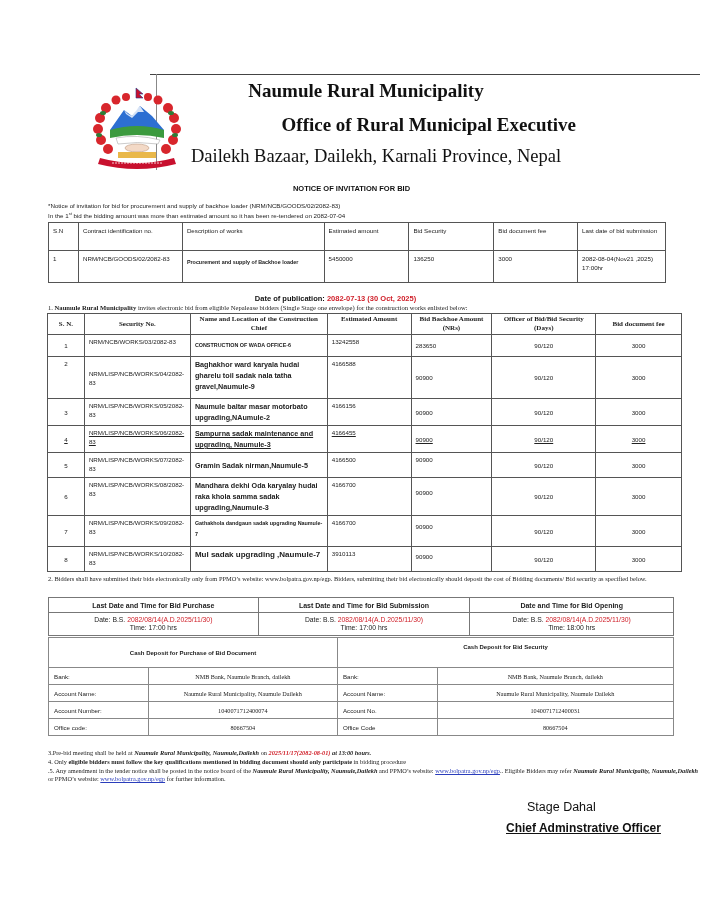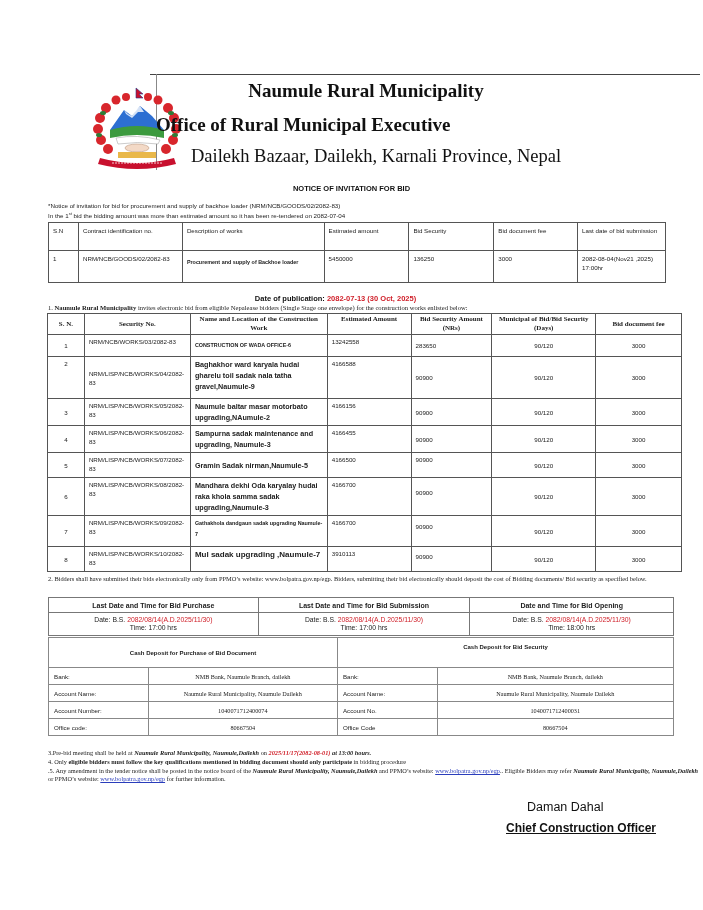--- a/index.html
+++ b/index.html
@@ -4,21 +4,21 @@
 <style>
   * { box-sizing: border-box; margin: 0; padding: 0; }
   html, body { width: 703px; height: 910px; background: #ffffff; overflow: hidden; }
   body { position: relative; font-family: "Liberation Serif", serif; color: #111; }
 
   
   .hdr-line-top { position: absolute; left: 150px; top: 74px; width: 550px; height: 0; border-top: 1.5px solid #444; }
   .hdr-line-left { position: absolute; left: 156px; top: 74px; width: 0; height: 96px; border-left: 1px solid #888; }
   .logo { position: absolute; left: 88px; top: 86px; width: 98px; height: 86px; }
   .h1 { position: absolute; left: 156px; width: 420px; top: 80px; text-align: center; font-weight: bold; font-size: 19px; }
-  .h2 { position: absolute; left: 156px; width: 420px; top: 114px; text-align: left; font-weight: bold; font-size: 19px; }
+  .h2 { position: absolute; left: 156px; width: 420px; top: 114px; text-align: right; font-weight: bold; font-size: 19px; }
   .h3 { position: absolute; left: 156px; width: 440px; top: 146px; text-align: center; font-size: 18.5px; }
 
   .notice-title { position: absolute; left: 0; width: 703px; top: 184px; text-align: center; font-family: "Liberation Sans", sans-serif; font-weight: bold; font-size: 7.5px; }
   .note { position: absolute; left: 48px; font-family: "Liberation Sans", sans-serif; font-size: 6.2px; line-height: 8px; color: #222; }
 
   table { border-collapse: collapse; position: absolute; }
   td, th { border: 1px solid #555; vertical-align: top; }
 
   
   .t1 { left: 48px; top: 222px; width: 618px; font-family: "Liberation Sans", sans-serif; font-size: 6.2px; color: #222; }
@@ -165,24 +165,24 @@
       <col style="width:137px">
       <col style="width:84px">
       <col style="width:81px">
       <col style="width:104px">
       <col style="width:86px">
   </colgroup>
   <tbody>
       <tr>
     <th>S. N.</th>
     <th>Security No.</th>
-    <th>Name and Location of the Construction Work</th>
+    <th>Name and Location of the Construction Chief</th>
     <th style="vertical-align:top;">Estimated Amount</th>
-    <th>Bid Security Amount (NRs)</th>
-    <th>Municipal of Bid/Bid Security (Days)</th>
+    <th>Bid Backhoe Amount (NRs)</th>
+    <th>Officer of Bid/Bid Security (Days)</th>
     <th>Bid document fee</th>
   </tr>
   <tr style="height:22px;">
     <td class="sn">1</td>
     <td>NRM/NCB/WORKS/03/2082-83</td>
     <td class="desc-small" style="vertical-align:middle;">CONSTRUCTION OF WADA OFFICE-6</td>
     <td class="est">13242558</td>
     <td class="sec">283650</td>
     <td class="c">90/120</td>
     <td class="c">3000</td>
@@ -198,21 +198,21 @@
   </tr>
   <tr style="height:26px;">
     <td class="sn">3</td>
     <td>NRM/LISP/NCB/WORKS/05/2082-83</td>
     <td class="desc-big">Naumule baltar masar motorbato upgrading,NAumule-2</td>
     <td class="est">4166156</td>
     <td class="sec">90900</td>
     <td class="c">90/120</td>
     <td class="c">3000</td>
   </tr>
-  <tr style="height:25px;">
+  <tr style="height:25px;text-decoration:underline;">
     <td class="sn">4</td>
     <td>NRM/LISP/NCB/WORKS/06/2082-83</td>
     <td class="desc-big">Sampurna  sadak maintenance and upgrading, Naumule-3</td>
     <td class="est">4166455</td>
     <td class="sec">90900</td>
     <td class="c">90/120</td>
     <td class="c">3000</td>
   </tr>
   <tr style="height:25px;">
     <td class="sn">5</td>
@@ -311,14 +311,14 @@
     <td class="lbl">Office Code</td>
     <td class="val">80667504</td>
   </tr>
 </tbody>
   </table>
 
 <div class="foot" style="top:749px;"><span>3.Pre-bid meeting shall be held at </span><span class="bi">Naumule Rural Municipality, Naumule,Dailekh</span><span> on </span><span class="bi red">2025/11/17(2082-08-01)</span><span class="bi">  at 13:00 hours.</span></div>
 <div class="foot" style="top:758px;"><span>4.  Only </span><span class="b">eligible bidders must follow the key qualifications mentioned in bidding document should only  participate</span><span> in bidding procedure</span></div>
 <div class="foot" style="top:767px;"><span>.5.  Any amendment in the tender notice shall be posted in the notice board of the </span><span class="bi">Naumule Rural Municipality, Naumule,Dailekh</span><span> and PPMO’s website: </span><span class="link">www.bolpatra.gov.np/egp</span><span>..   Eligible Bidders may refer </span><span class="bi">Naumule Rural Municipality, Naumule,Dailekh</span><span> or PPMO’s website: </span><span class="link">www.bolpatra.gov.np/egp</span><span> for further information.</span></div>
 
-<div class="sig-name">Daman  Dahal</div>
-<div class="sig-title">Chief Construction Officer</div>
+<div class="sig-name">Stage  Dahal</div>
+<div class="sig-title">Chief Adminstrative Officer</div>
 
 </body></html>

